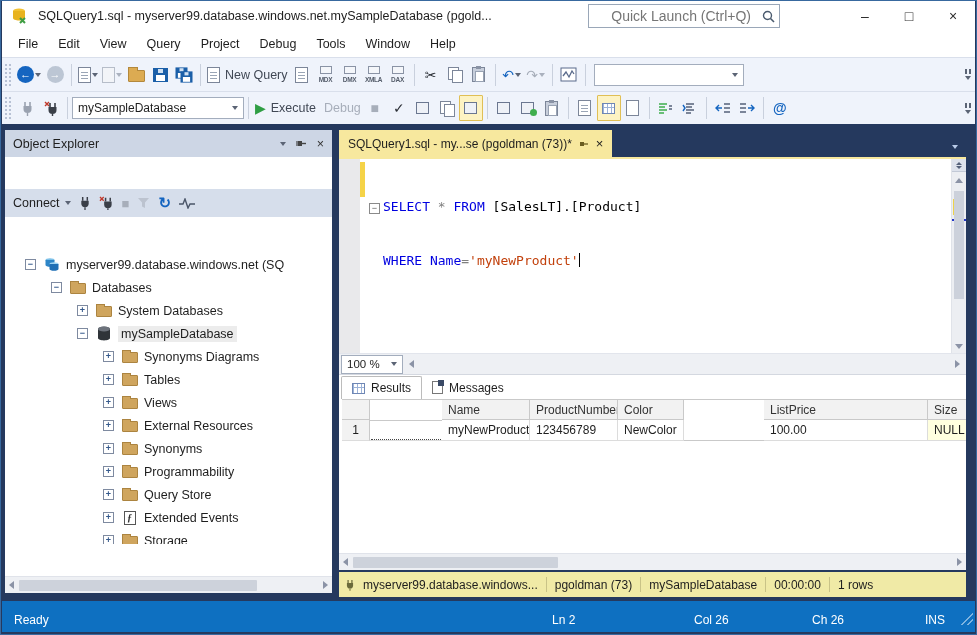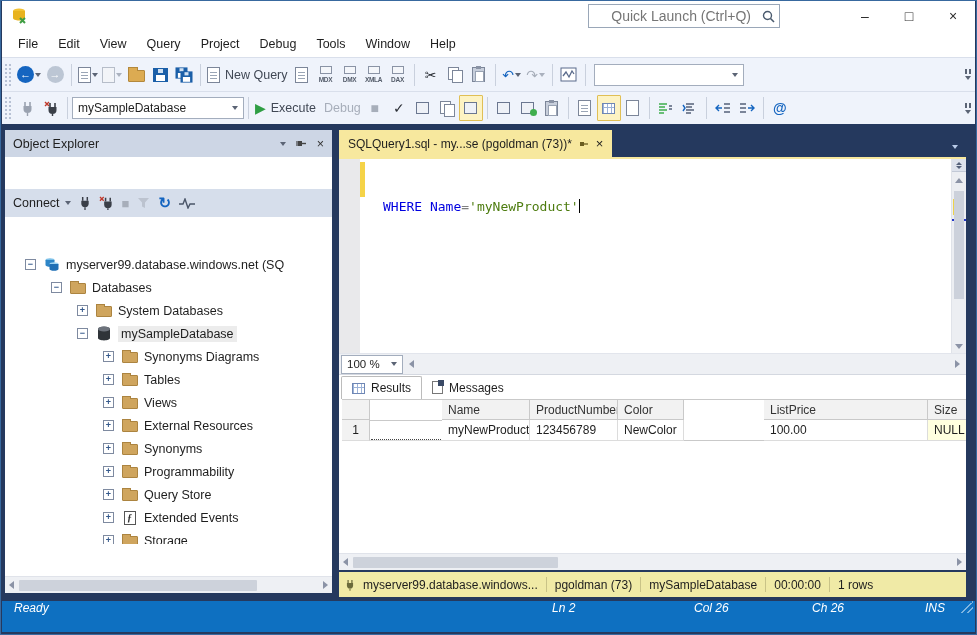--- a/index.html
+++ b/index.html
@@ -105,21 +105,21 @@
   .tab-chev .tri.d{border-top-color:#b9cbe8;}
   .yline{height:2px;background:#f7e89e;flex:none;}
   .ed{position:relative;background:#fff;height:194px;flex:none;}
   .gutter{position:absolute;left:0;top:0;bottom:0;width:21px;background:#e9e9eb;}
   .chbar{position:absolute;left:21px;top:3px;width:5px;height:35px;background:#f5d348;}
   .code{position:absolute;left:30px;top:3px;font-family:"DejaVu Sans Mono",monospace;font-size:13px;
         line-height:18px;white-space:pre;}
   .fold{display:inline-block;width:11px;height:11px;border:1px solid #8a8a8a;font-size:9px;line-height:9px;
         text-align:center;color:#555;margin-right:3px;background:#fff;font-family:"Liberation Sans",sans-serif;}
   .l2{padding-left:14px;}
-  .kw{color:#0000e0;} .op{color:#7f7f7f;} .idn{color:#000;} .str{color:#4d7c0f;}
+  .kw{color:#0000e0;} .op{color:#7f7f7f;} .idn{color:#000;} .str{color:#c2410c;}
   .caret{display:inline-block;width:1px;height:14px;background:#000;vertical-align:-2px;}
   .vs{position:absolute;top:0;right:0;bottom:0;width:15px;background:#eceef2;border-left:1px solid #e0e3e9;}
   .vs-split{height:13px;background:#dde2ec;border-bottom:1px solid #c2c9d6;display:flex;flex-direction:column;
             align-items:center;justify-content:center;gap:1px;}
   .vs-split::before{content:"";width:0;height:0;border-left:3px solid transparent;border-right:3px solid transparent;border-bottom:3px solid #55617a;}
   .vs-split::after{content:"";width:0;height:0;border-left:3px solid transparent;border-right:3px solid transparent;border-top:3px solid #55617a;}
   .vs-up,.vs-dn{position:absolute;left:0;right:0;height:14px;display:flex;align-items:center;justify-content:center;}
   .vs-up{top:14px;} .vs-dn{bottom:0;}
   .vs-mark{position:absolute;left:1px;top:40px;width:4px;height:16px;background:#edd24a;}
   .vs-cline{position:absolute;left:0;right:0;top:60px;height:2px;background:#2436c8;}
@@ -149,40 +149,41 @@
   .nullcell{background:#ffffdf;}
   .rfill{flex:1;background:#fff;}
   .rhs{height:17px;background:#eef0f4;border-top:1px solid #e0e3ea;display:flex;align-items:center;padding:0 4px;flex:none;}
   
   .qstat{height:25px;margin-top:2px;background:#f0eaa6;display:flex;align-items:center;font-size:12px;
          padding:0 6px;flex:none;gap:0;}
   .qseg{padding:0 8px;white-space:nowrap;}
   .qdiv{width:1px;height:15px;background:#c9c387;}
   
   .sb{position:absolute;left:1px;right:1px;bottom:2px;height:31px;background:#0e70c1;color:#fff;font-size:12px;}
-  .sb span{position:absolute;top:0;font-style:italic;}
+  .sb span{position:absolute;top:12px;}
   .sb .s-ready{left:12px;} .sb .s-ln{left:550px;} .sb .s-col{left:692px;} .sb .s-ch{left:810px;}
   .sb .s-ins{right:30px;}
   .rgrip{position:absolute;right:2px;bottom:2px;width:12px;height:12px;
          background-image:linear-gradient(135deg,transparent 50%,#7fb4e0 50%,#7fb4e0 58%,transparent 58%,transparent 72%,#7fb4e0 72%,#7fb4e0 80%,transparent 80%);}
   svg{display:block;}
 </style>
 </head>
 <body>
 
 <div class="win">
 
   <div class="titlebar">
     <span class="appicon">
       <svg width="20" height="20" viewBox="0 0 20 20">
         <ellipse cx="9" cy="5" rx="6" ry="2.5" fill="#f2c233"></ellipse>
         <path d="M3 5v7c0 1.4 2.7 2.5 6 2.5s6-1.1 6-2.5V5" fill="#e8b31f"></path>
         <path d="M10 12l5 5M15 12l-5 5" stroke="#3e9e43" stroke-width="2"></path>
       </svg>
     </span>
+    <span class="wtitle">SQLQuery1.sql - myserver99.database.windows.net.mySampleDatabase (pgold...</span>
     <div class="quicklaunch">
       <input placeholder="Quick Launch (Ctrl+Q)" style="">
       <span class="mag">
         <svg width="13" height="13" viewBox="0 0 13 13">
             <circle cx="5.5" cy="5.5" r="4" fill="none" stroke="#4a5a6e" stroke-width="1.4"></circle>
             <path d="M8.5 8.5l3.5 3.5" stroke="#4a5a6e" stroke-width="1.6"></path>
           </svg>
       </span>
     </div>
     <div class="winbtns">
@@ -585,20 +586,21 @@
         <span style="font-size:13px;">×</span>
       </div>
       <span class="tab-chev"><i class="tri d"></i></span>
     </div>
     <div class="yline"></div>
 
     <div class="ed">
       <div class="gutter"></div>
       <div class="chbar"></div>
       <div class="code">
+        <div><span class="fold">−</span><span class="kw">SELECT</span><span class="op"> * </span><span class="kw">FROM</span><span class="idn"> [SalesLT].[Product]</span></div>
         <div class="l2"><span class="kw">WHERE</span><span class="kw"> Name</span><span class="op">=</span><span class="str">'myNewProduct'</span><span class="caret"></span></div>
       </div>
       <div class="vs">
         <div class="vs-split"></div>
         <div class="vs-up">
             <i class="tri u8"></i>
           </div>
         <div class="vs-mark"></div>
         <div class="vs-cline"></div>
         <div class="vs-thumb"></div>

